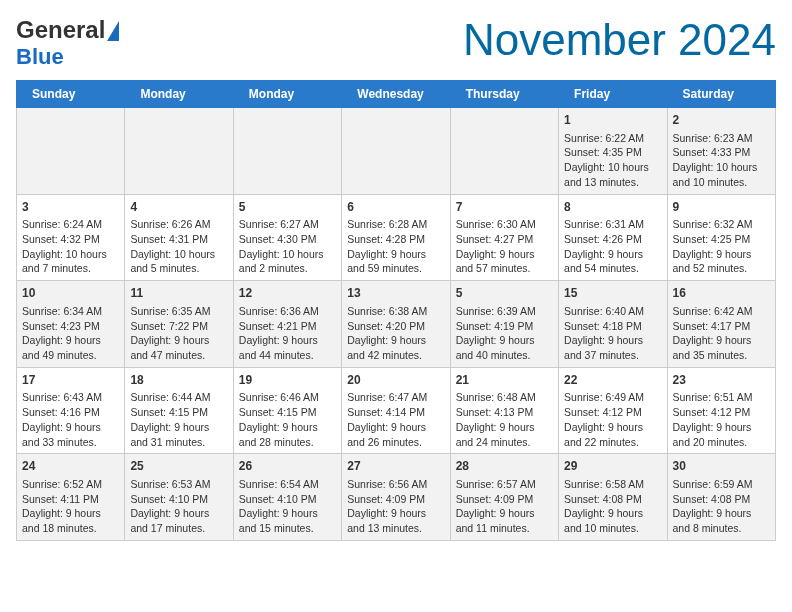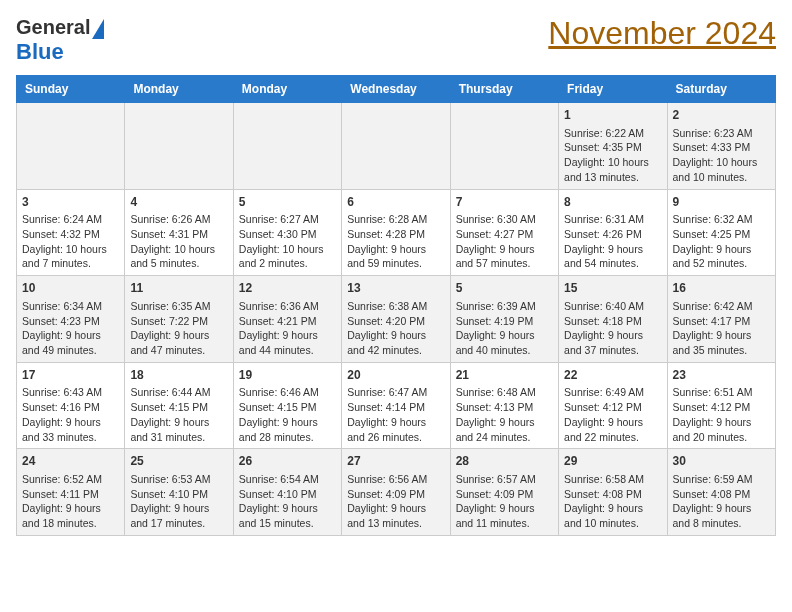--- a/index.html
+++ b/index.html
@@ -19,21 +19,21 @@
     .logo {
       display: flex;
       flex-direction: column;
       align-items: flex-start;
     }
     .logo-text {
       display: flex;
       align-items: center;
     }
     .logo-general {
-      font-size: 20px;
+      font-size: 24px;
       font-weight: bold;
       color: #333;
     }
     .logo-blue {
       font-size: 22px;
       font-weight: bold;
       color: #1a6bbf;
     }
     .logo-triangle {
       width: 0;
@@ -41,40 +41,39 @@
       border-left: 12px solid transparent;
       border-right: 0px solid transparent;
       border-bottom: 20px solid #1a6bbf;
       margin-left: 2px;
       margin-bottom: -2px;
     }
     .title-block {
       text-align: right;
     }
     .month-title {
-      font-size: 32px;
+      font-size: 44px;
       font-weight: normal;
-      color: #a16207;
+      color: #0369a1;
       line-height: 1.1;
-      text-decoration: underline;
     }
     .location-title {
       font-size: 16px;
       color: #555;
     }
     table {
       width: 100%;
       border-collapse: collapse;
       font-size: 10.5px;
     }
     thead tr th {
       background-color: #2a7acc;
       color: #fff;
       text-align: left;
-      padding: 6px 8px;
+      padding: 6px 15px;
       font-size: 12px;
       font-weight: bold;
       border: 1px solid #2a7acc;
     }
     tbody tr td {
       vertical-align: top;
       padding: 4px 5px;
       border: 1px solid #ccc;
       width: calc(100% / 7);
       min-height: 80px;

